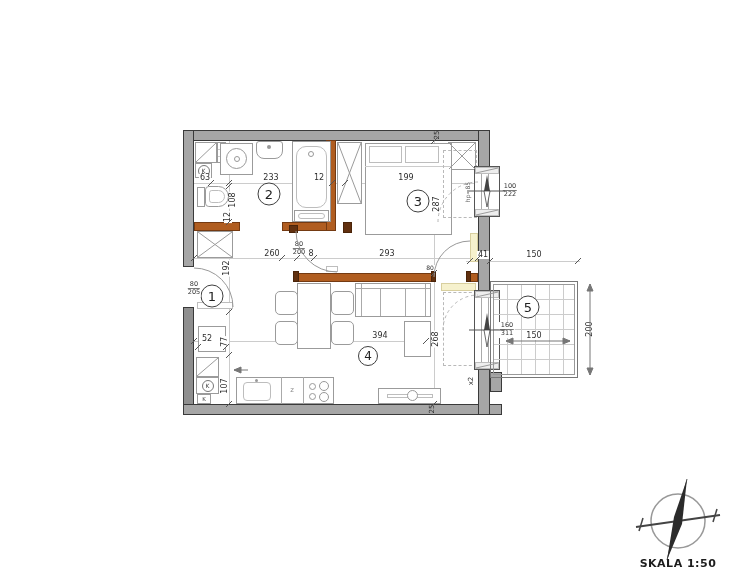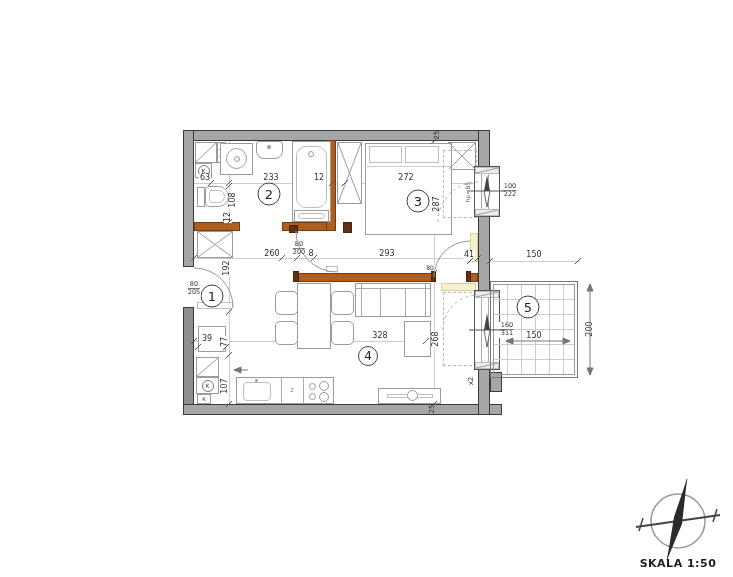--- a/index.html
+++ b/index.html
@@ -159,35 +159,35 @@
 
   <div class="abs circle" style="left:212px;top:296px">1</div>
   <div class="abs circle" style="left:269px;top:194px">2</div>
   <div class="abs circle" style="left:418px;top:201px">3</div>
   <div class="abs circle" style="left:368px;top:356px;width:20px;height:20px;font-size:12px">4</div>
   <div class="abs circle" style="left:528px;top:307px">5</div>
 
   <div class="abs dim" style="left:205px;top:178px">63</div>
   <div class="abs dim" style="left:271px;top:178px">233</div>
   <div class="abs dim" style="left:319px;top:178px">12</div>
-  <div class="abs dim" style="left:406px;top:178px">272</div>
+  <div class="abs dim" style="left:406px;top:178px">199</div>
   <div class="abs dim dimv" style="left:233px;top:200px">108</div>
   <div class="abs dim dimv" style="left:228px;top:217px">12</div>
   <div class="abs dim dimv" style="left:227px;top:268px">192</div>
-  <div class="abs dim" style="left:207px;top:339px">39</div>
+  <div class="abs dim" style="left:207px;top:339px">52</div>
   <div class="abs dim dimv" style="left:225px;top:342px">77</div>
   <div class="abs dim dimv" style="left:225px;top:386px">107</div>
   <div class="abs dim" style="left:272px;top:254px">260</div>
   <div class="abs dim" style="left:311px;top:254px">8</div>
   <div class="abs dim" style="left:387px;top:254px">293</div>
-  <div class="abs dim" style="left:469px;top:255px">41</div>
+  <div class="abs dim" style="left:483px;top:255px">41</div>
   <div class="abs dim" style="left:534px;top:255px">150</div>
   <div class="abs dim dimv" style="left:437px;top:204px">287</div>
   <div class="abs dim dimv" style="left:436px;top:339px">268</div>
-  <div class="abs dim" style="left:380px;top:336px">328</div>
+  <div class="abs dim" style="left:380px;top:336px">394</div>
   <div class="abs dim dimv onwall" style="left:437px;top:135px;font-size:7px">25</div>
   <div class="abs dim dimv onwall" style="left:432px;top:409px;font-size:7px">25</div>
   <div class="abs dim dimv" style="left:471px;top:381px;font-size:7px">x2</div>
   <div class="abs dim" style="left:430px;top:268px;font-size:6px">80</div>
   <div class="abs dim" style="left:534px;top:336px">150</div>
   <div class="abs dim dimv" style="left:590px;top:329px">200</div>
   <div class="abs dim dimv tiny" style="left:468px;top:192px;background:transparent">hp=85</div>
 
   <div class="frac" style="left:194px;top:289px">
     <span class="num">80</span>

